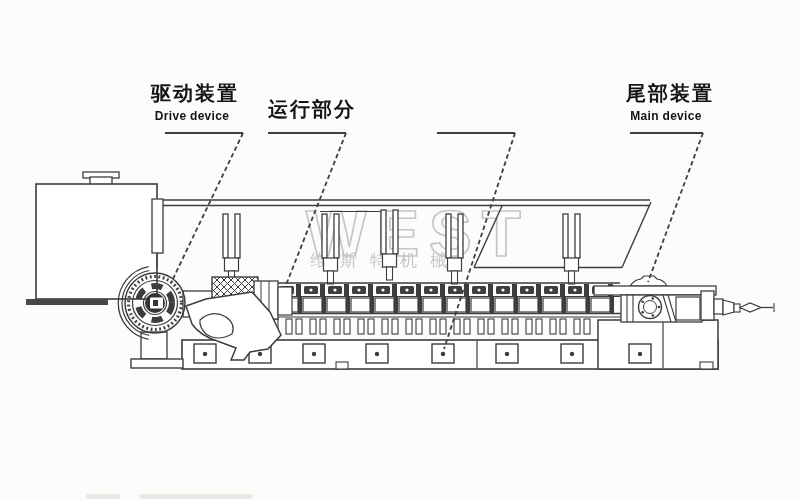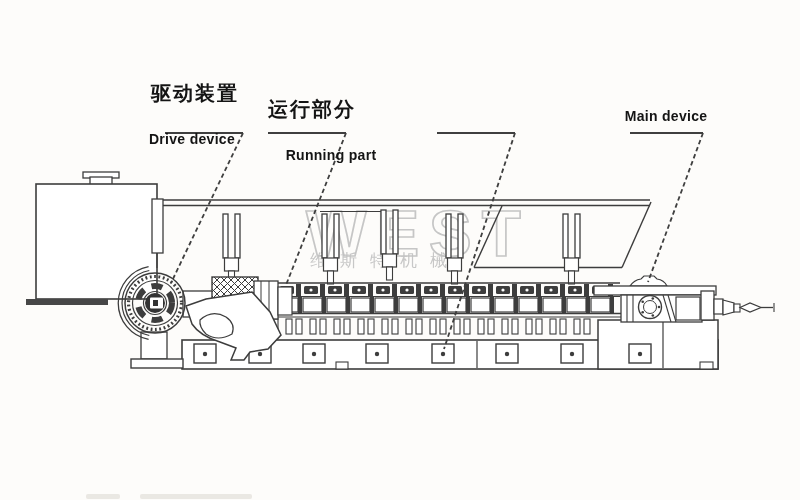--- a/index.html
+++ b/index.html
@@ -2,21 +2,21 @@
 <html><head>
 <meta charset="utf-8">
 <style>
   html,body{margin:0;padding:0;}
   .stage{position:relative;width:800px;height:500px;background:#fdfcfa;overflow:hidden;
          font-family:"Liberation Sans",sans-serif;}
   .stage svg{position:absolute;left:0;top:0;}
   .part-label{position:absolute;top:82px;text-align:center;transform:translateX(-50%);
               color:#141414;font-weight:bold;white-space:nowrap;}
   .part-label .zh{display:block;font-size:20px;letter-spacing:2px;line-height:23px;position:relative;text-align:center;}
-  .part-label .en{display:block;font-size:14px;letter-spacing:0.3px;line-height:22px;margin-top:23px;}
+  .part-label .en{display:block;font-size:12px;letter-spacing:0.3px;line-height:22px;}
   .lbl-drive{left:192px;}   .lbl-drive .zh{left:3px;}
   .lbl-running{left:331px;} .lbl-running .zh{left:-19px;margin-top:16px;}
   .lbl-main{left:488px;}    .lbl-main .zh{left:-18px;}
   .lbl-tail{left:666px;}    .lbl-tail .zh{left:4px;}
   .smudge{position:absolute;height:5px;background:rgba(185,178,170,0.28);border-radius:2px;}
   .smudge-a{left:86px;top:494px;width:34px;}
   .smudge-b{left:140px;top:494px;width:112px;}
 </style>
 </head>
 <body>
@@ -208,21 +208,21 @@
     </g>
   </g>
 </svg>
 
   <div class="part-label lbl-drive">
     <span class="zh">驱动装置</span>
     <span class="en">Drive device</span>
   </div>
   <div class="part-label lbl-running">
     <span class="zh">运行部分</span>
-    <span class="en">Running part</span>
   </div>
   <div class="part-label lbl-tail">
+    <span class="zh">尾部装置</span>
     <span class="en">Main device</span>
   </div>
 
   <div class="smudge smudge-a"></div>
   <div class="smudge smudge-b"></div>
 </div>
 
 </body></html>

